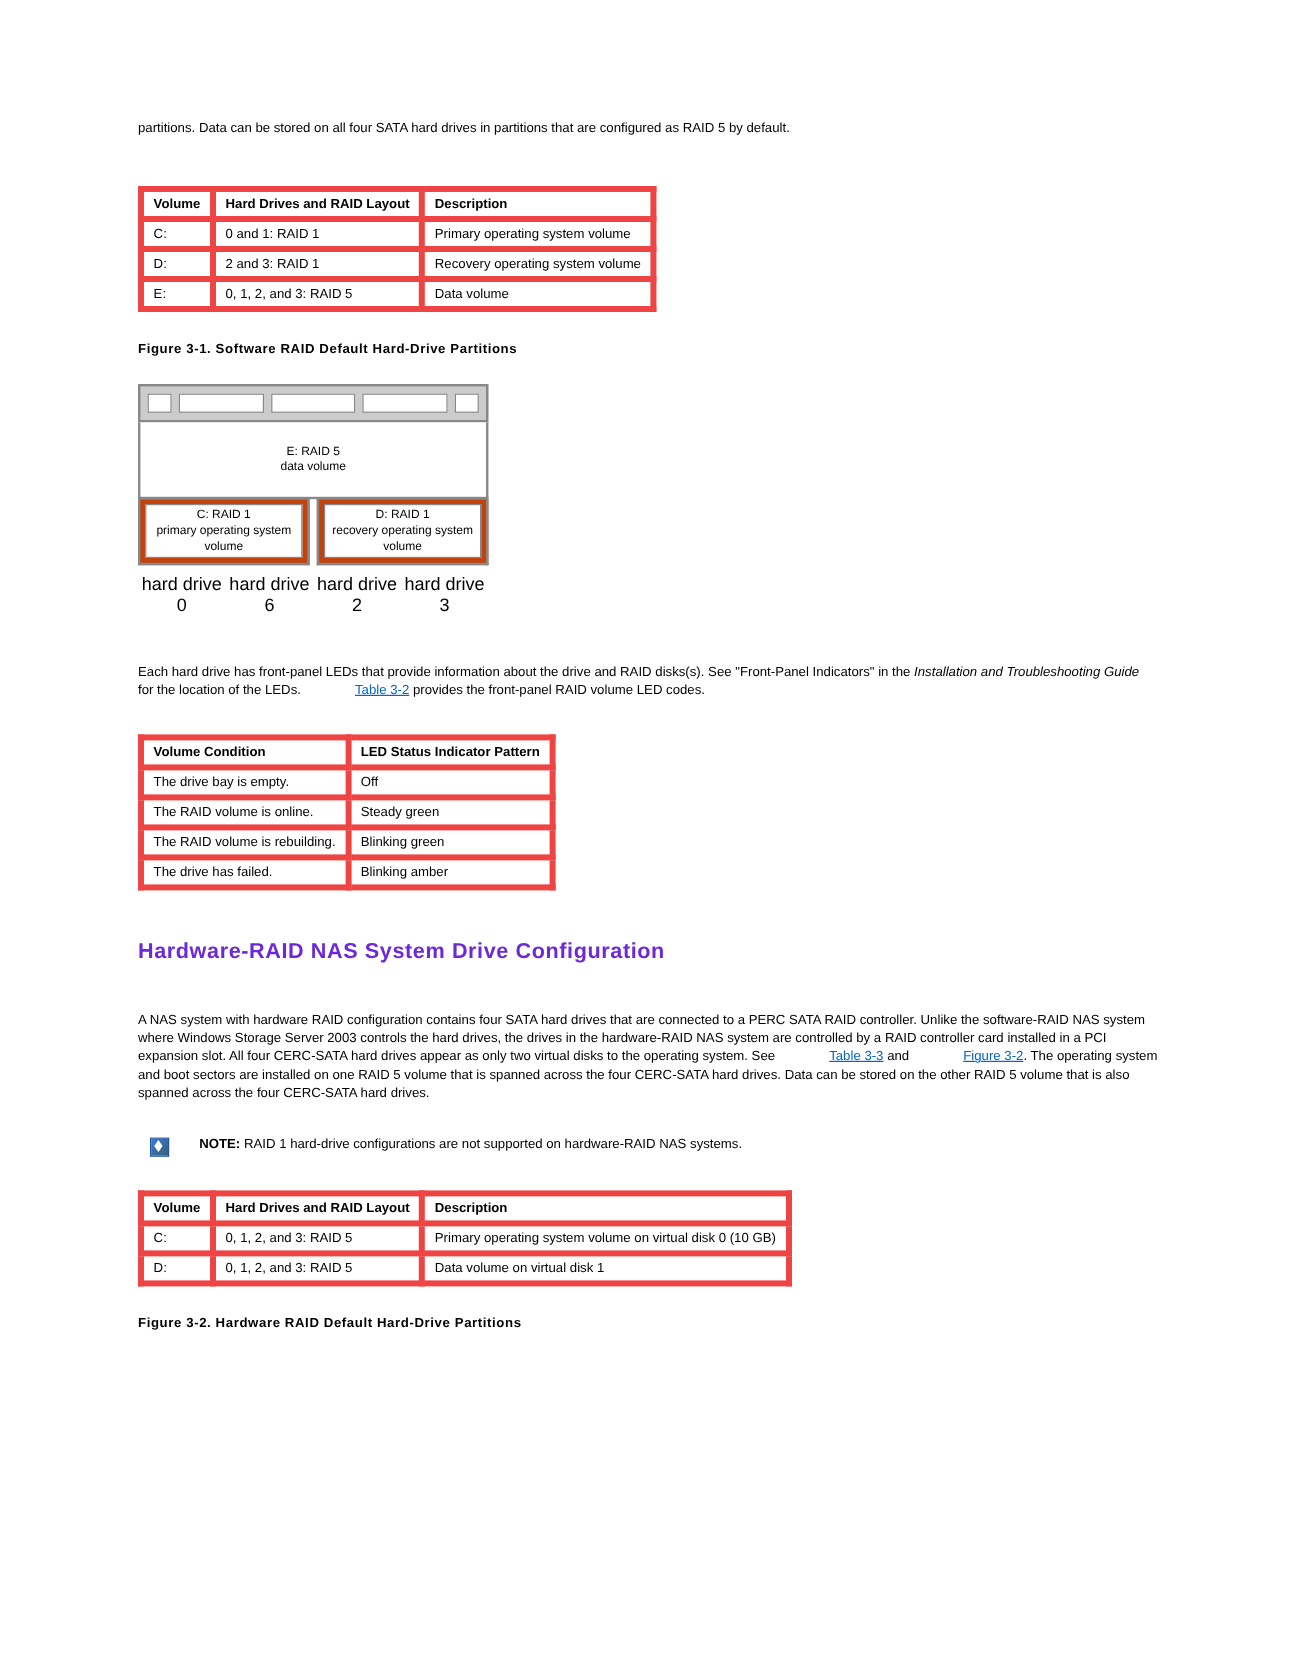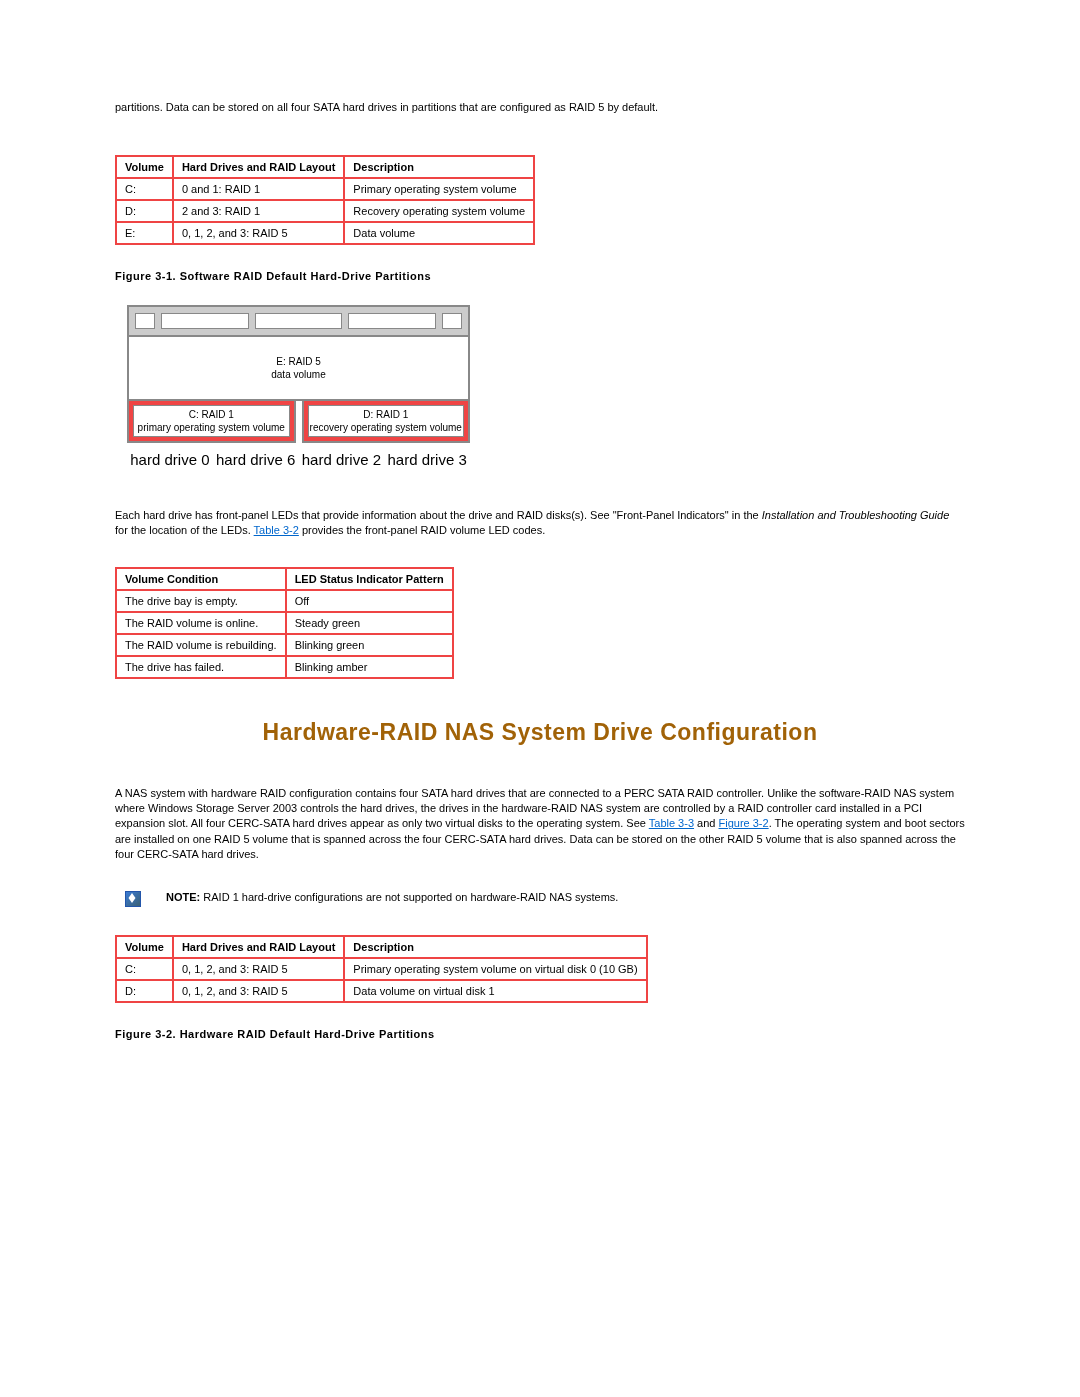--- a/index.html
+++ b/index.html
@@ -25,32 +25,32 @@
     font-weight: bold;
     margin-top: 24px;
     margin-bottom: 12px;
     letter-spacing: 0.5px;
   }
   table {
     border-collapse: collapse;
     margin-bottom: 8px;
   }
   th, td {
-    border: 2px solid #ef4444;
+    border: 5px solid #ef4444;
     padding: 4px 8px;
     text-align: left;
     font-size: 11px;
     font-weight: normal;
   }
   th {
     font-weight: bold;
   }
   .diagram {
-    margin: 20px 0 40px 12px;
-    width: 343px;
+    margin: 20px 0 40px 0;
+    width: 292px;
     position: relative;
   }
   .diagram-top {
     border: 2px solid #888;
     padding: 6px;
     display: flex;
     gap: 6px;
     background: #ccc;
   }
   .diagram-top .stub {
@@ -72,21 +72,21 @@
     line-height: 1.3;
   }
   .diagram-bottom {
     display: flex;
     gap: 6px;
   }
   .diagram-half {
     flex: 1;
     border: 2px solid #888;
     border-top: none;
-    background: #ef4444;
+    background: #c2410c;
     padding: 4px;
   }
   .diagram-half-inner {
     background: #fff;
     border: 1px solid #888;
     text-align: center;
     font-size: 10px;
     padding: 2px 0;
     line-height: 1.3;
   }
@@ -102,28 +102,28 @@
   .para-block {
     margin: 30px 0 28px 0;
     line-height: 1.4;
   }
   .para-block p { margin: 0; }
   .italic { font-style: italic; }
   a.link {
     color: #0066cc;
     text-decoration: underline;
     cursor: pointer;
+    margin-left: 42px;
   }
   h2.section {
-    color: #a16207;
-    font-size: 23px;
+    color: #6d28d9;
+    font-size: 18px;
     font-weight: bold;
     margin: 40px 0 40px 0;
     letter-spacing: 0.5px;
-    text-align: center;
   }
   .note {
     display: flex;
     align-items: flex-start;
     gap: 25px;
     margin: 28px 0 28px 10px;
     font-size: 11px;
   }
   .note-icon {
     width: 14px;

